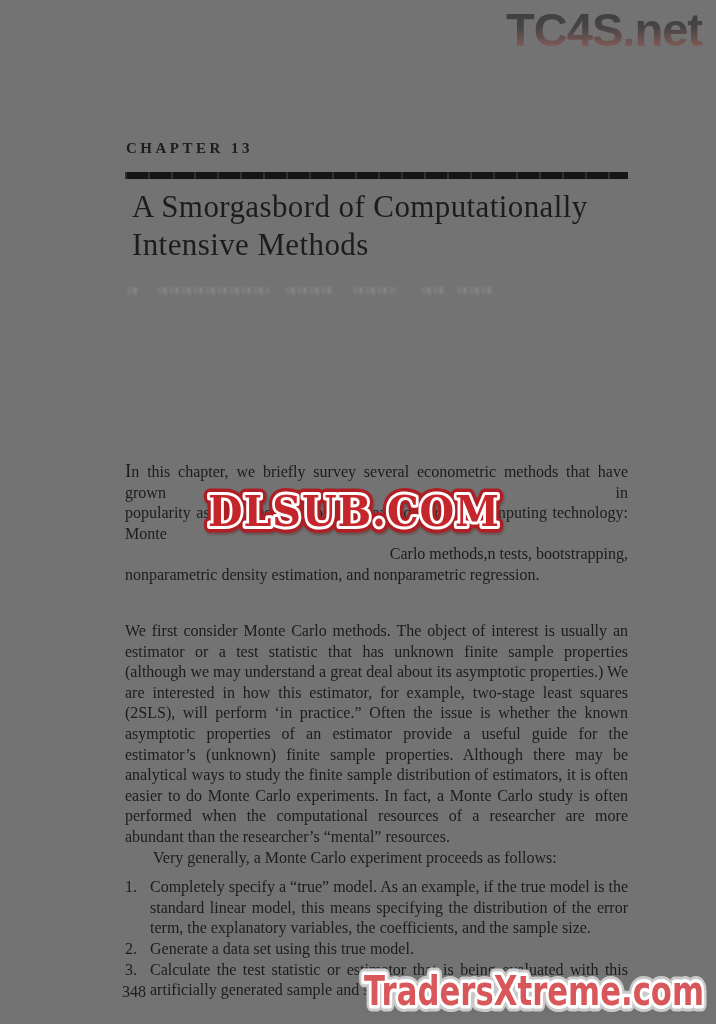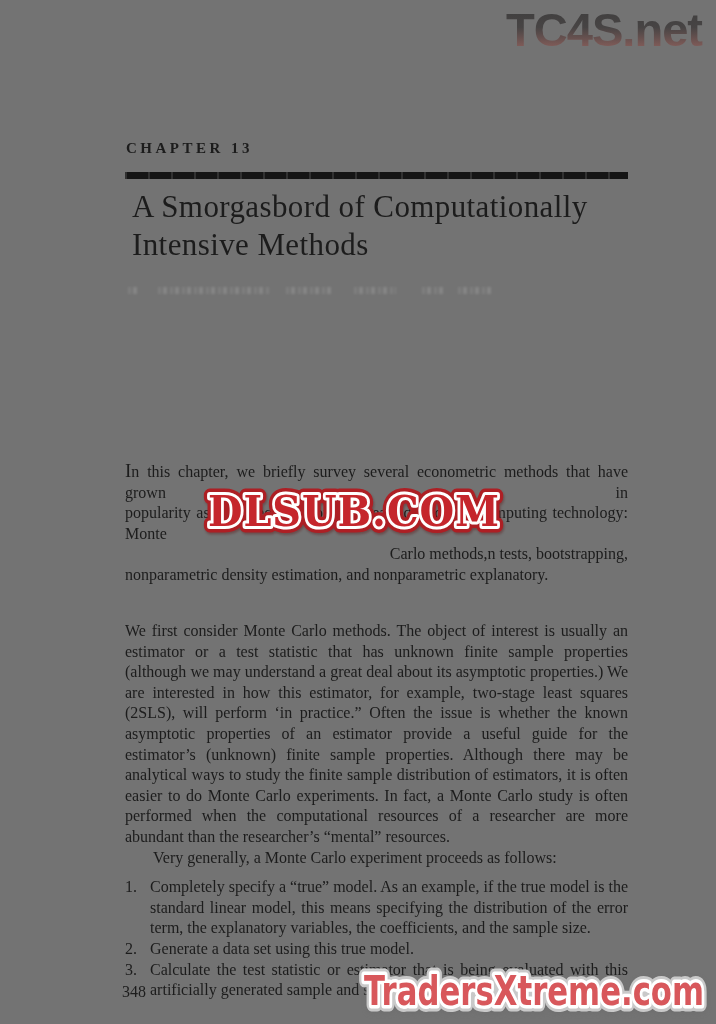--- a/index.html
+++ b/index.html
@@ -100,21 +100,21 @@
     <span style="width:36px;"></span>
   </div>
 
   <div class="intro">
     <div class="iline jl">In this chapter, we briefly survey several econometric methods that have grown in</div>
     <div class="iline jl">popularity as a consequence of the great advances in computing technology: Monte</div>
     <div class="iline l3">
       <span>Carlo methods,</span>
       <span>n tests, bootstrapping,</span>
     </div>
-    <div class="iline">nonparametric density estimation, and nonparametric explanatory.</div>
+    <div class="iline">nonparametric density estimation, and nonparametric regression.</div>
   </div>
 
   <svg class="wm-dlsub">
     <text class="back" x="2" y="43" textLength="292" lengthAdjust="spacingAndGlyphs">DLSUB.COM</text>
     <text class="front" x="2" y="43" textLength="292" lengthAdjust="spacingAndGlyphs">DLSUB.COM</text>
   </svg>
 
   <div class="section">
   </div>
 

